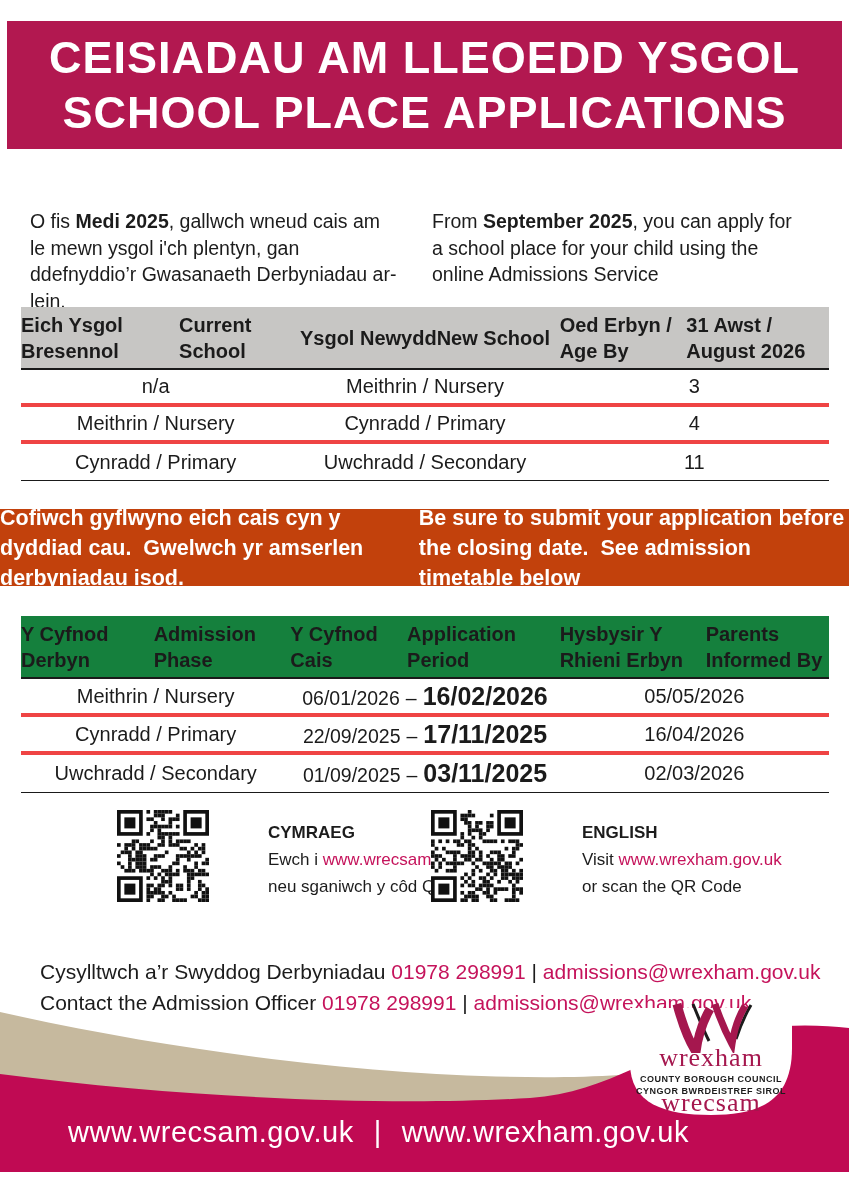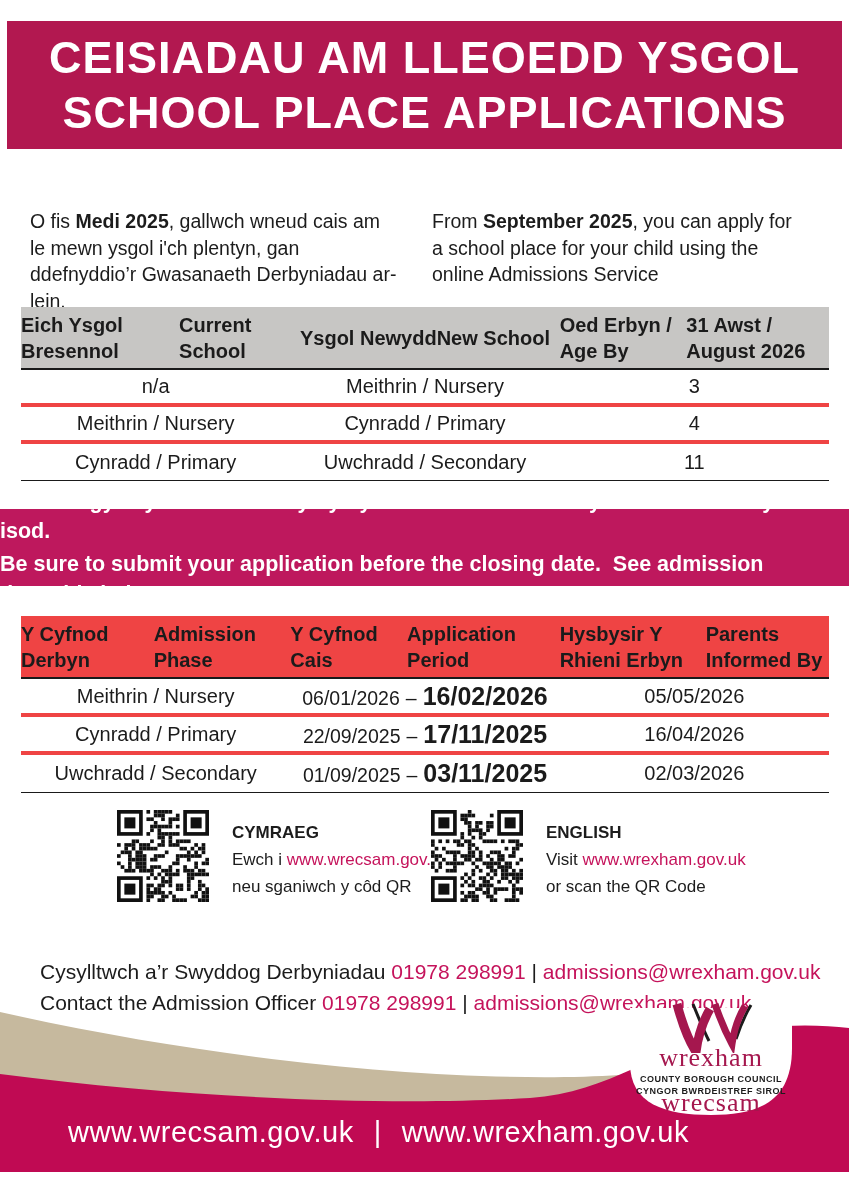--- a/index.html
+++ b/index.html
@@ -24,26 +24,26 @@
   .tbl-head .th { flex:1; display:flex; align-items:center; justify-content:center;
     font-weight:bold; font-size:20px; line-height:26px; height:61px; }
   .tbl .tr { display:flex; align-items:center; height:37px; border-bottom:4px solid #ef4444; }
   .tbl .tr:last-child { border-bottom:1.5px solid #1a1a1a; }
   .tbl .td { flex:1; text-align:center; font-size:20px; }
   .td.period .pstart { font-size:19.5px; }
   .td.period .pdash { font-size:19.5px; margin:0 6px; }
   .td.period .pend { font-size:25px; font-weight:bold; }
 
   
-  .notice-banner { position:absolute; left:0; top:509px; width:849px; height:77px; background:#be185d;
-    display:flex; flex-direction:column; align-items:center; justify-content:center; gap:3px; }
+  .notice-banner { position:absolute; left:0; top:509px; width:849px; height:77px; background:#c2410c;
+    display:flex; flex-direction:row; align-items:center; justify-content:center; gap:3px; }
   .notice-banner .line { color:#fff; font-weight:bold; font-size:21.5px; white-space:pre-wrap; line-height:30px; }
 
   
-  .qr-group { position:absolute; top:810px; display:flex; }
+  .qr-group { position:absolute; top:810px; display:flex;gap:36px; }
   .qr-group-welsh { left:117px; }
   .qr-group-english { left:431px; }
   svg.qr { width:92px; height:92px; display:block; background:#fff; }
   .qr-text { margin-left:23px; padding-top:9px; font-size:17px; line-height:27px; color:#1c1c1c; }
   .qr-text .lang { font-weight:bold; }
   .link { color:#c5135b; text-decoration:none; }
 
   
   .contact { position:absolute; left:40px; top:928px; font-size:21px; line-height:31px; color:#1c1c1c;margin-top:28px; }
 
@@ -111,21 +111,21 @@
       <div class="td">11</div>
     </div>
   </div>
 
   <div class="notice-banner">
     <div class="line">Cofiwch gyflwyno eich cais cyn y dyddiad cau.  Gwelwch yr amserlen derbyniadau isod.</div>
     <div class="line">Be sure to submit your application before the closing date.  See admission timetable below</div>
   </div>
 
   <div class="tbl" style="top:616px;">
-    <div class="tbl-head" style="background:#ef4444;">
+    <div class="tbl-head" style="background:#15803d;">
       <div class="th">
         <div>Y Cyfnod Derbyn</div>
         <div>Admission Phase</div>
       </div>
       <div class="th">
         <div>Y Cyfnod Cais</div>
         <div>Application Period</div>
       </div>
       <div class="th">
         <div>Hysbysir Y Rhieni Erbyn</div>

